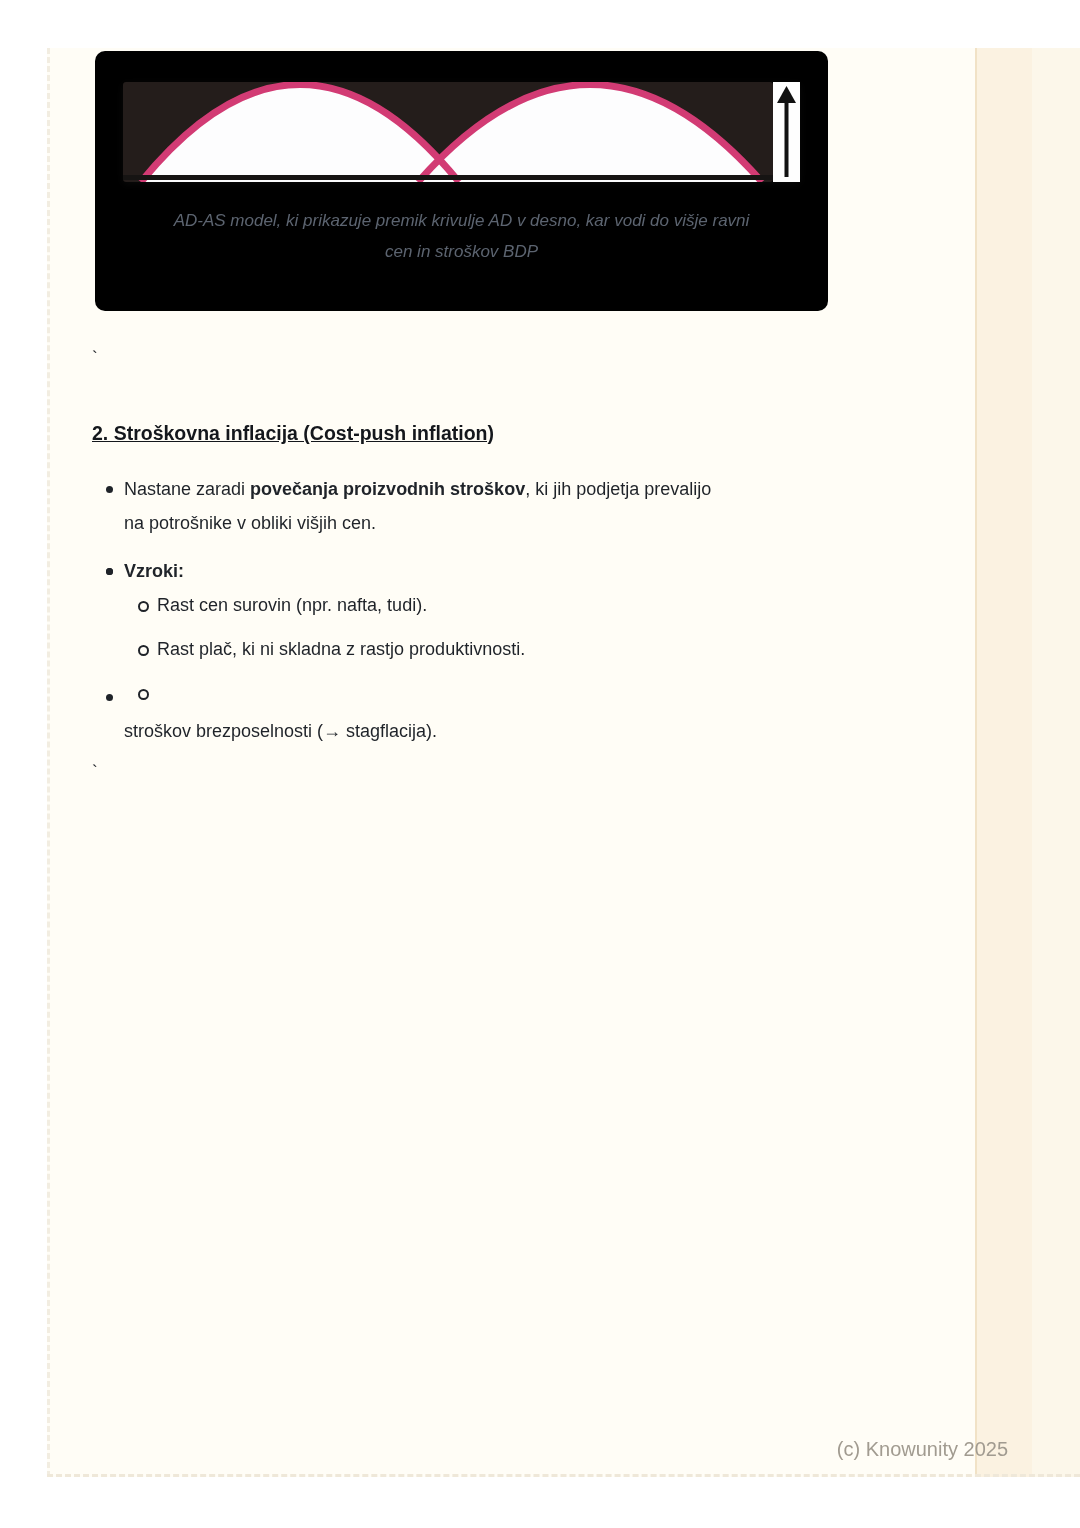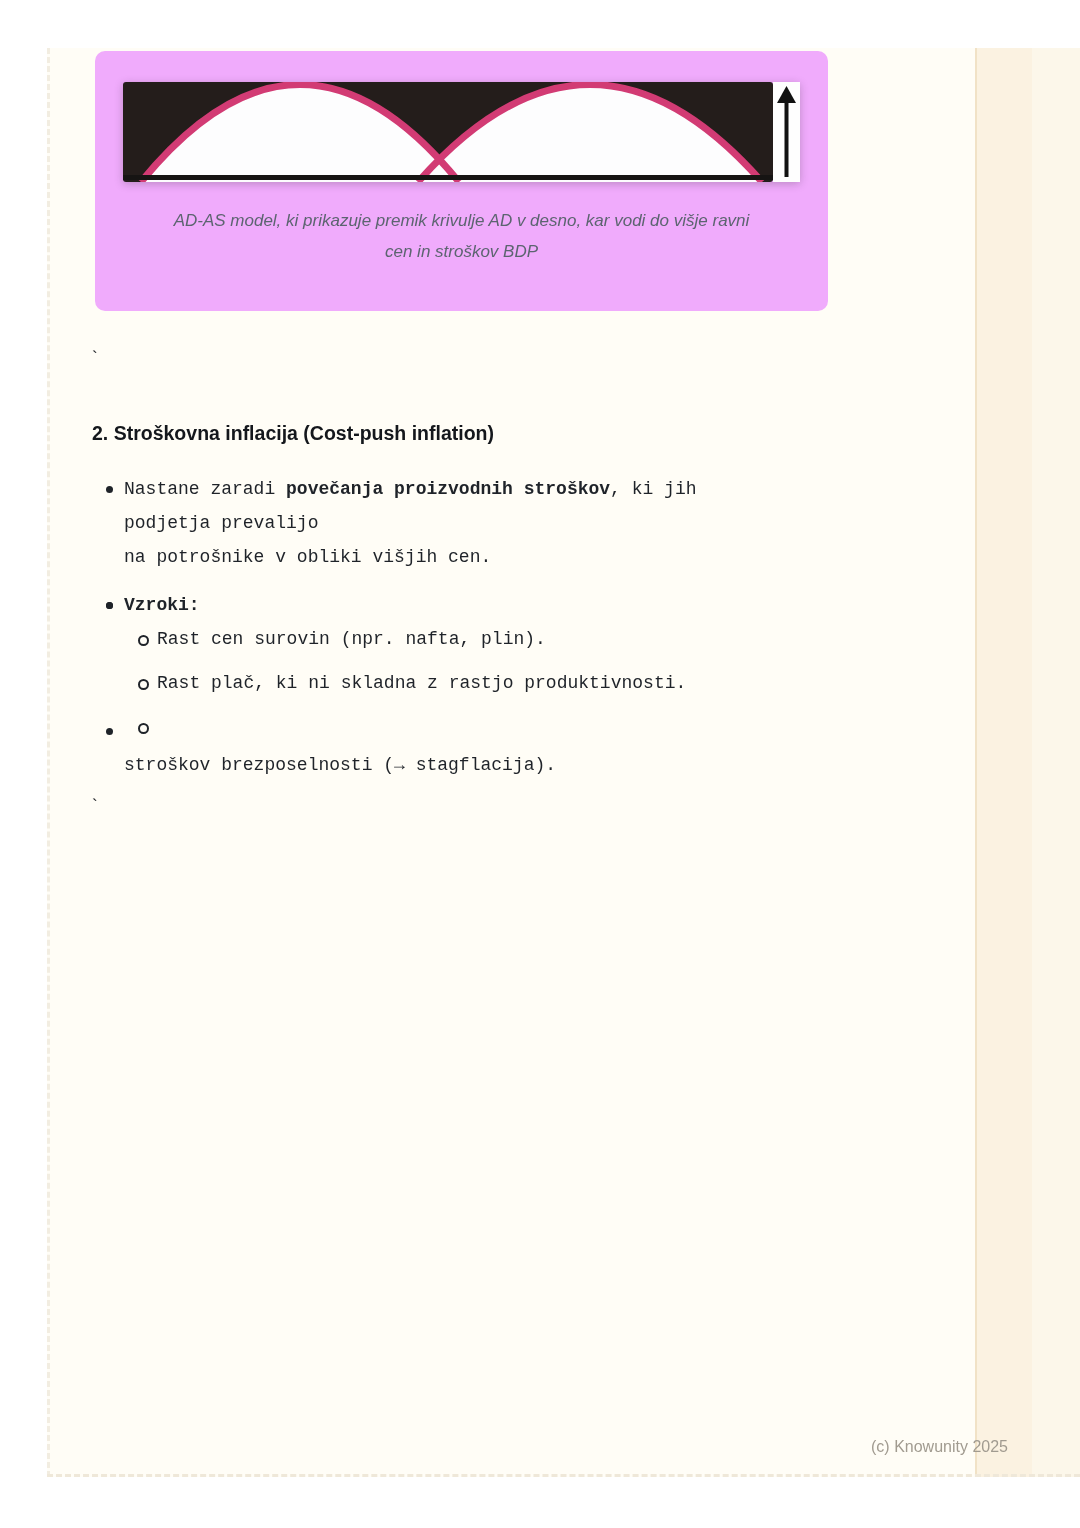--- a/index.html
+++ b/index.html
@@ -13,43 +13,43 @@
   .page::after{content:"";position:absolute;left:0;right:0;bottom:0;height:0;
     border-bottom:3px dashed #EFE8D9;}
 
   
   .right-line{position:absolute;left:928px;top:0;width:2px;height:100%;background:#F1E2C6;}
   .right-band{position:absolute;left:930px;top:0;width:55px;height:100%;background:#FBF2E1;}
   .far-band{position:absolute;left:985px;top:0;width:48px;height:100%;background:#FCF7EA;}
 
   
   .figure-card{position:absolute;left:48px;top:3px;width:733px;height:260px;
-    background:#f0abfc;border-radius:10px;}
+    background:#000000;border-radius:10px;}
   .figure-image{position:absolute;left:28px;top:31px;width:677px;height:100px;
     border-radius:3px;box-shadow:0 2px 8px rgba(40,40,40,0.25);}
   .figure-image svg{display:block;}
   .figure-caption{position:absolute;left:0;right:0;top:154px;text-align:center;
     font-style:italic;font-size:17px;line-height:31px;color:#5C6470;}
 
   
   .content{position:absolute;left:45px;top:300px;width:692px;color:#1F2329;font-size:18px;}
   .stray{font-size:17px;line-height:20px;color:#23262B;}
-  .heading{margin:52px 0 0 0;font-size:19.5px;line-height:26px;font-weight:bold;color:#14171C;}
+  .heading{margin:52px 0 0 0;font-size:19.5px;line-height:26px;font-weight:bold;color:#14171C;text-decoration:underline;}
   ul.bullets{list-style:none;margin:26px 0 0 0;padding:0;}
-  ul.bullets > li{position:relative;padding-left:32px;margin:11px 0 14px 0;line-height:34px;font-family:Liberation Mono, monospace;}
+  ul.bullets > li{position:relative;padding-left:32px;margin:11px 0 14px 0;line-height:34px;}
   .dot{position:absolute;left:14px;top:14px;width:7px;height:7px;border-radius:50%;background:#1F2329;}
   ul.subs{list-style:none;margin:0;padding:0;}
   ul.subs > li{position:relative;padding-left:33px;margin-top:10px;line-height:34px;}
   ul.subs > li:first-child{margin-top:0;}
   .ring{position:absolute;left:14px;top:13px;width:7px;height:7px;border-radius:50%;
     border:2px solid #1F2329;background:transparent;}
   .mark-bottom{margin-top:8px;}
   strong{font-weight:bold;}
 
-  .page-footer{position:absolute;top:1390px;right:72px;font-size:16px;color:#A19B90;z-index:5;}
+  .page-footer{position:absolute;top:1390px;right:72px;font-size:20px;color:#A19B90;z-index:5;}
 </style>
 </head>
 <body>
 
 <div class="canvas">
   <div class="page" style="background: rgb(255, 253, 246);">
 
     <div class="right-line"></div>
     <div class="right-band"></div>
     <div class="far-band"></div>
@@ -98,21 +98,21 @@
         <li>
           <span class="dot"></span>
         </li>
 
         <li>
           <span class="dot"></span>
           <strong>Vzroki:</strong>
           <ul class="subs">
             <li>
               <span class="ring"></span>
-              <span>Rast cen surovin (npr. nafta, plin).</span>
+              <span>Rast cen surovin (npr. nafta, tudi).</span>
             </li>
             <li>
               <span class="ring"></span>
               <span>Rast plač, ki ni skladna z rastjo produktivnosti.</span>
             </li>
             <li>
               <span class="ring"></span>
             </li>
           </ul>
         </li>

